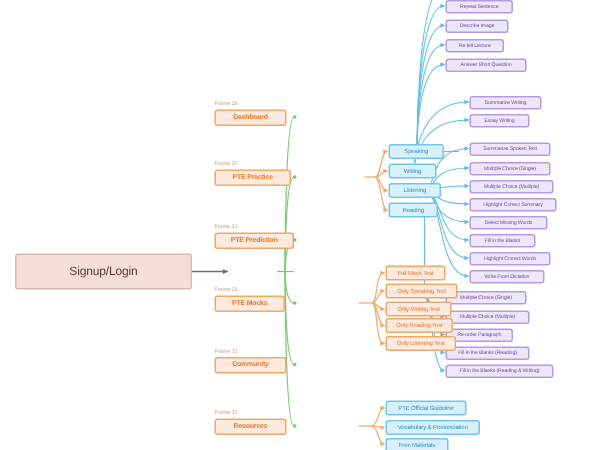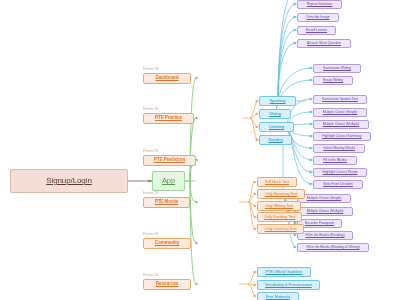--- a/index.html
+++ b/index.html
@@ -17,21 +17,20 @@
     position:absolute;
     box-sizing:border-box;
     border-radius:3px;
     display:flex;
     align-items:center;
     justify-content:center;
     white-space:nowrap;
     line-height:1;
     letter-spacing:-0.1px;
     overflow:hidden;
-    text-decoration:underline;
   }
 
   
   .n-root{
     background:#f5ded8;
     border:1px solid #d9b8b0;
     color:#5a3a33;
     font-size:8px;
     border-radius:2px;
   }
@@ -218,23 +217,20 @@
       <polygon points="257,272 253.6,270.5 253.6,273.5"></polygon>
       <polygon points="257,285 253.6,283.5 253.6,286.5"></polygon>
       <polygon points="257,296 253.6,294.5 253.6,297.5"></polygon>
     </g>
   </svg>
 
   <div class="node n-root" style="left:10px;top:169px;width:118px;height:24px;">
     <span>Signup/Login</span>
   </div>
 
-  <div class="node n-app" style="left:152px;top:171px;width:33px;height:20px;">
-    <span>App</span>
-  </div>
 
   <div class="frame-tag" style="left:143px;top:67px;">Frame 28</div>
   <div class="node n-frame" style="left:143px;top:73px;width:48px;height:11px;">
     <span>Dashboard</span>
   </div>
 
   <div class="frame-tag" style="left:143px;top:107px;">Frame 30</div>
   <div class="node n-frame" style="left:143px;top:113px;width:51px;height:11px;">
     <span>PTE Practice</span>
   </div>

